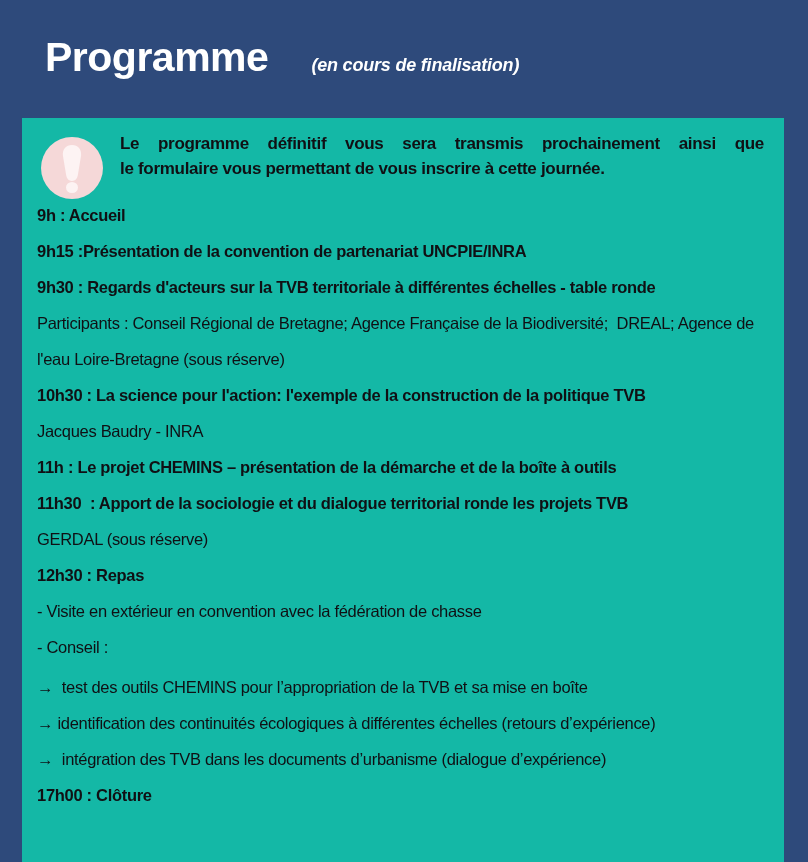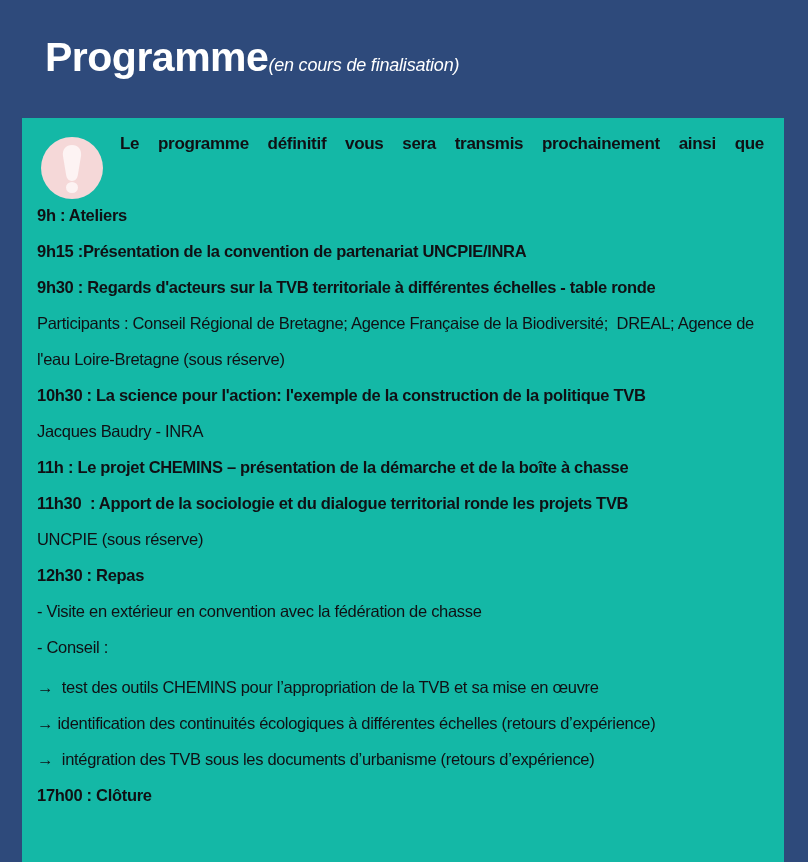--- a/index.html
+++ b/index.html
@@ -5,28 +5,28 @@
   html,body{margin:0;padding:0;}
   body{
     width:808px;height:862px;
     background:#2e4a7b;
     font-family:"Liberation Sans", sans-serif;
     position:relative;
     overflow:hidden;
   }
   .header{
     position:absolute;left:45px;top:34px;
-    display:flex;align-items:baseline;gap:0;
+    display:flex;align-items:baseline;gap:10px;
     color:#ffffff;
   }
   .title{
     font-size:41px;font-weight:bold;letter-spacing:-0.5px;
   }
   .subtitle{
-    font-size:18px;font-style:italic;font-weight:400;letter-spacing:-0.2px;
+    font-size:18px;font-style:italic;font-weight:700;letter-spacing:-0.2px;margin-left:33px;
   }
   .panel{
     position:absolute;left:22px;top:118px;
     width:762px;height:856px;
     background:#14b8a6;
     overflow:hidden;
     color:#101014;
   }
   .notice{
     position:relative;
@@ -75,35 +75,36 @@
 <div class="panel">
 
   <div class="notice">
     <svg class="notice-icon" viewBox="0 0 64 64" aria-hidden="true">
       <circle cx="32" cy="32" r="31" fill="#f5d8d8"></circle>
       <path d="M32 9 c6.2 0 9.6 4.2 9.1 10.6 l-3.2 19.2 c-0.7 4.3 -2.7 6.2 -5.9 6.2 s-5.2 -1.9 -5.9 -6.2 l-3.2 -19.2 C22.4 13.2 25.8 9 32 9 z" fill="#fdf3f3"></path>
       <ellipse cx="32" cy="51.5" rx="6" ry="5.5" fill="#fdf3f3"></ellipse>
     </svg>
     <div class="notice-text">
       <div class="notice-line1">Le programme définitif vous sera transmis prochainement ainsi que</div>
+      <div class="notice-line2">le formulaire vous permettant de vous inscrire à cette journée.</div>
     </div>
   </div>
 
   <div class="program">
-    <div class="line bold">9h : Ateliers</div>
+    <div class="line bold">9h : Accueil</div>
     <div class="line bold">9h15 :Présentation de la convention de partenariat UNCPIE/INRA</div>
     <div class="line bold">9h30 : Regards d'acteurs sur la TVB territoriale à différentes échelles - table ronde</div>
     <div class="line italic">Participants : Conseil Régional de Bretagne; Agence Française de la Biodiversité;  DREAL; Agence de l'eau Loire-Bretagne (sous réserve)</div>
     <div class="line bold">10h30 : La science pour l'action: l'exemple de la construction de la politique TVB</div>
     <div class="line italic">Jacques Baudry - INRA</div>
-    <div class="line bold">11h : Le projet CHEMINS – présentation de la démarche et de la boîte à chasse</div>
+    <div class="line bold">11h : Le projet CHEMINS – présentation de la démarche et de la boîte à outils</div>
     <div class="line bold">11h30  : Apport de la sociologie et du dialogue territorial ronde les projets TVB</div>
-    <div class="line italic">UNCPIE (sous réserve)</div>
+    <div class="line italic">GERDAL (sous réserve)</div>
     <div class="line bold">12h30 : Repas</div>
     <div class="line regular">- Visite en extérieur en convention avec la fédération de chasse</div>
     <div class="line regular">- Conseil :</div>
-    <div class="line regular gap-top">→  test des outils CHEMINS pour l’appropriation de la TVB et sa mise en œuvre</div>
+    <div class="line regular gap-top">→  test des outils CHEMINS pour l’appropriation de la TVB et sa mise en boîte</div>
     <div class="line regular">→ identification des continuités écologiques à différentes échelles (retours d’expérience)</div>
-    <div class="line regular">→  intégration des TVB sous les documents d’urbanisme (retours d’expérience)</div>
+    <div class="line regular">→  intégration des TVB dans les documents d’urbanisme (dialogue d’expérience)</div>
     <div class="line bold">17h00 : Clôture</div>
   </div>
 
 </div>
 
 </body></html>

